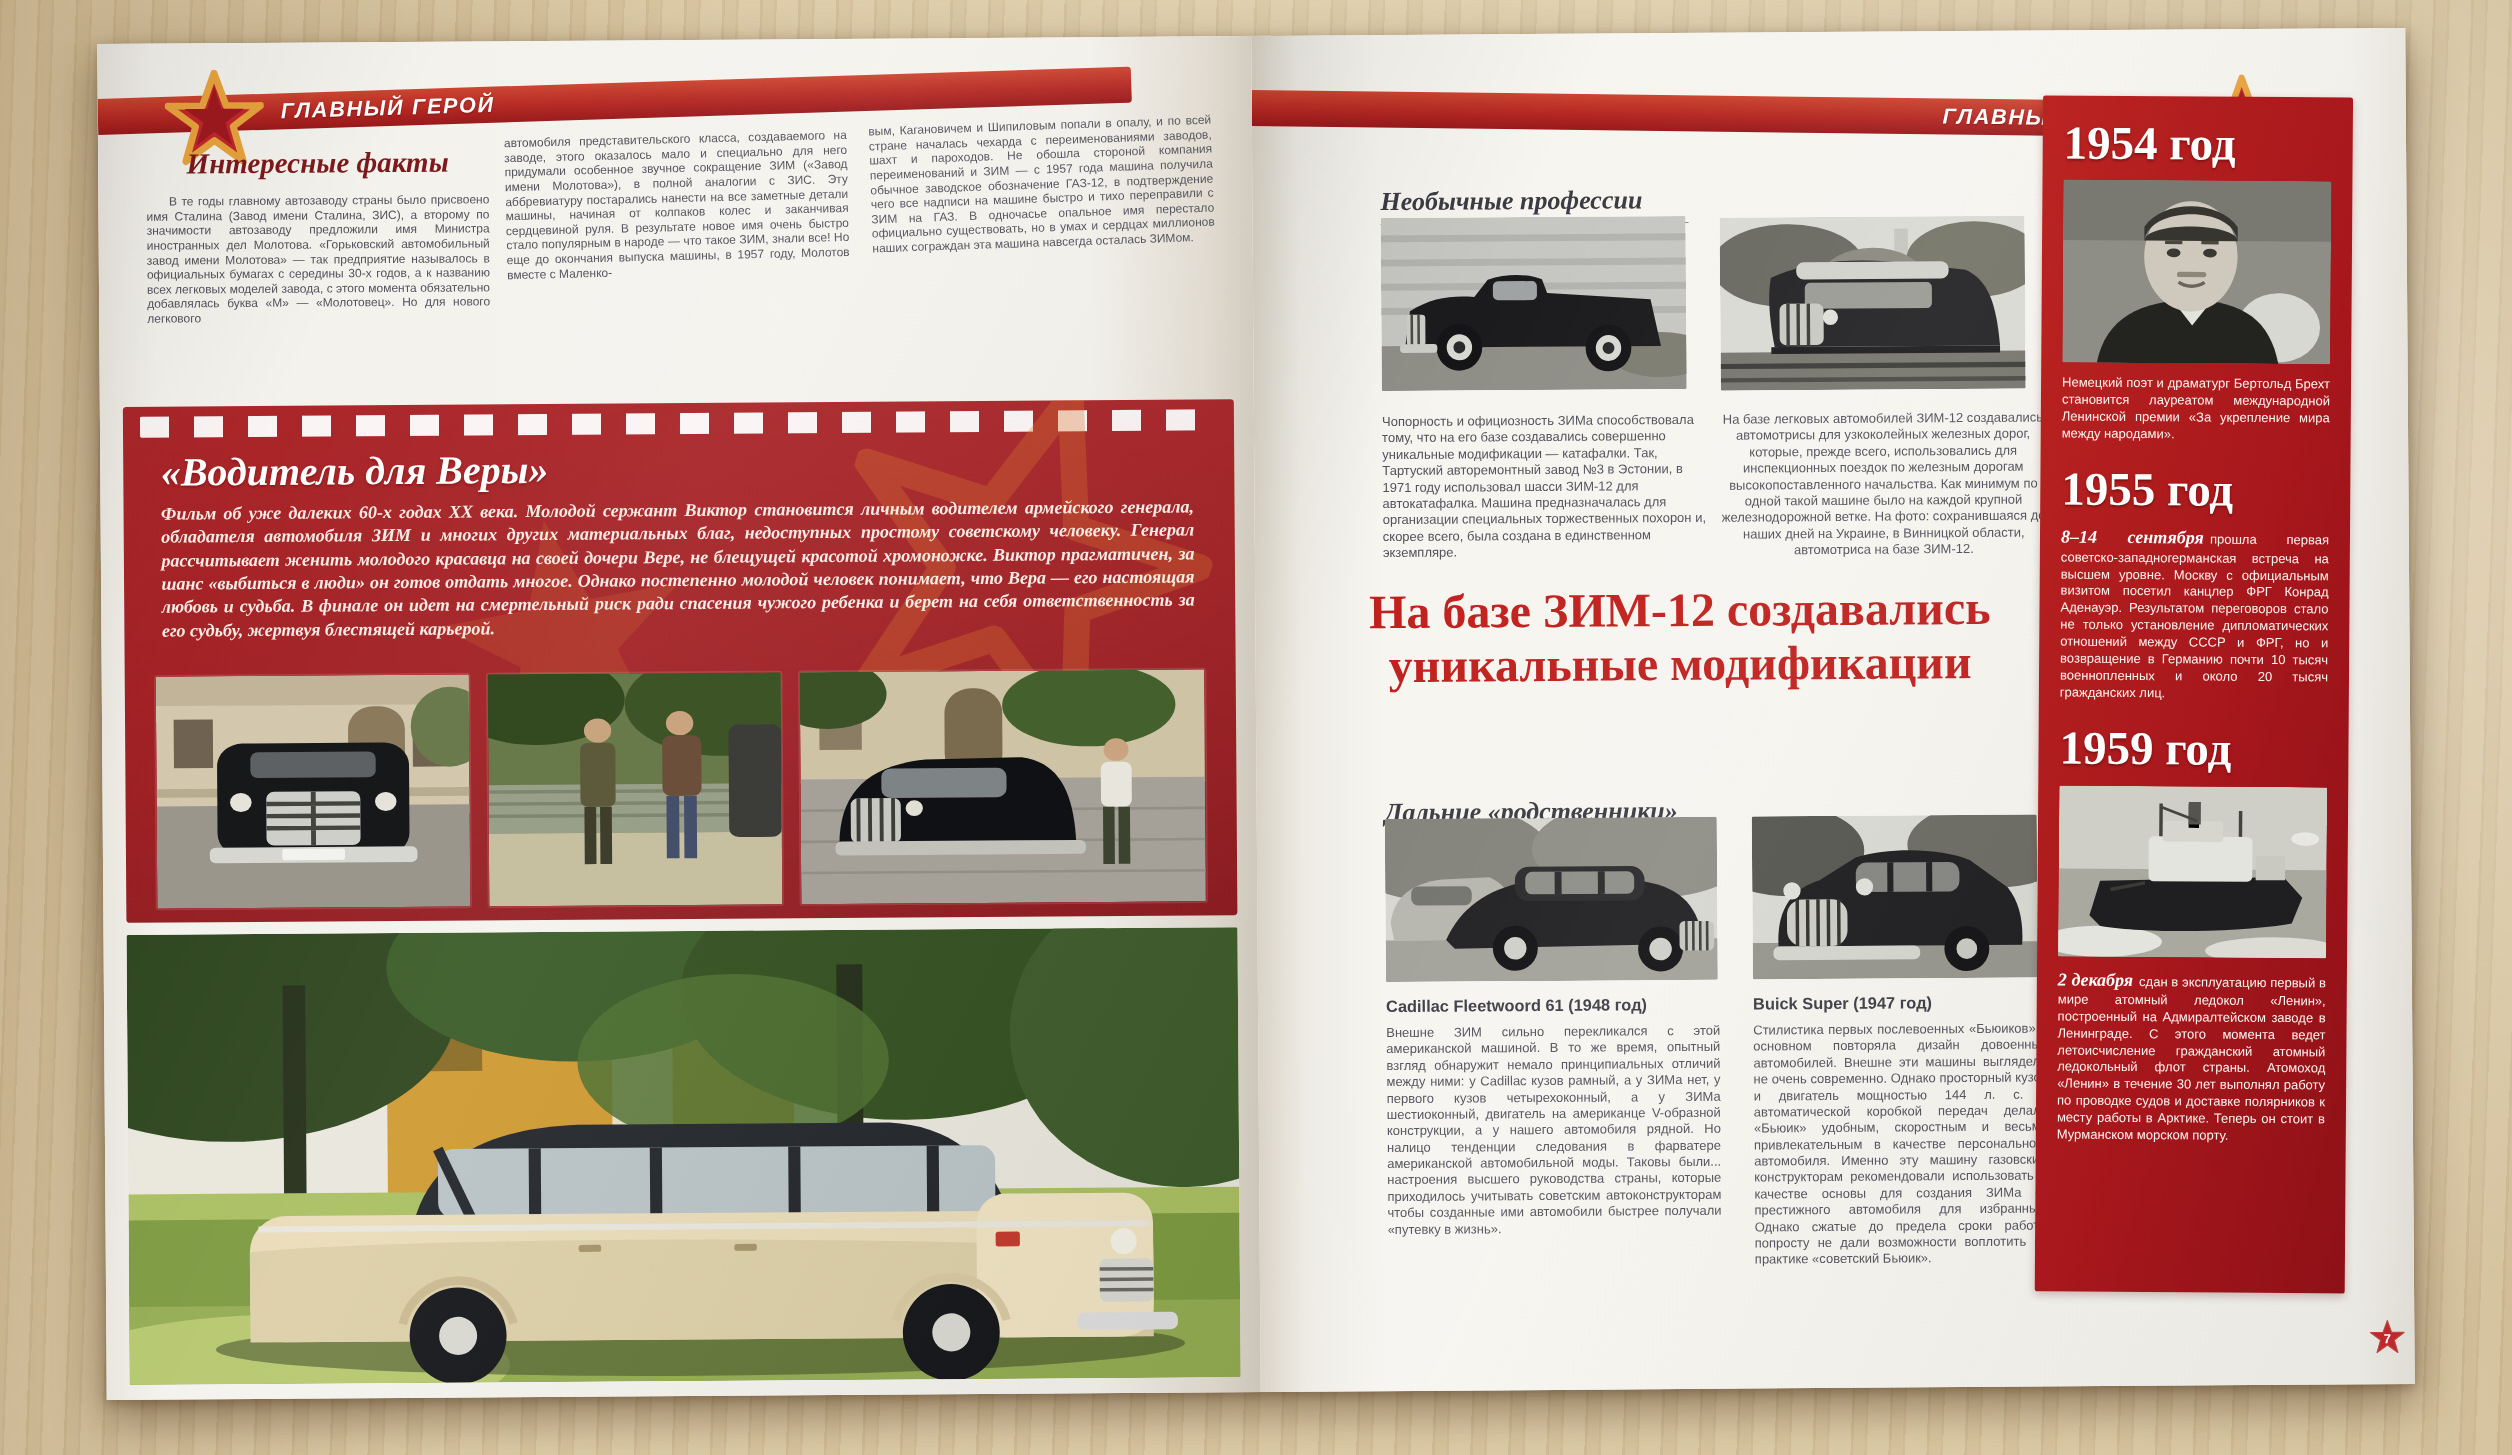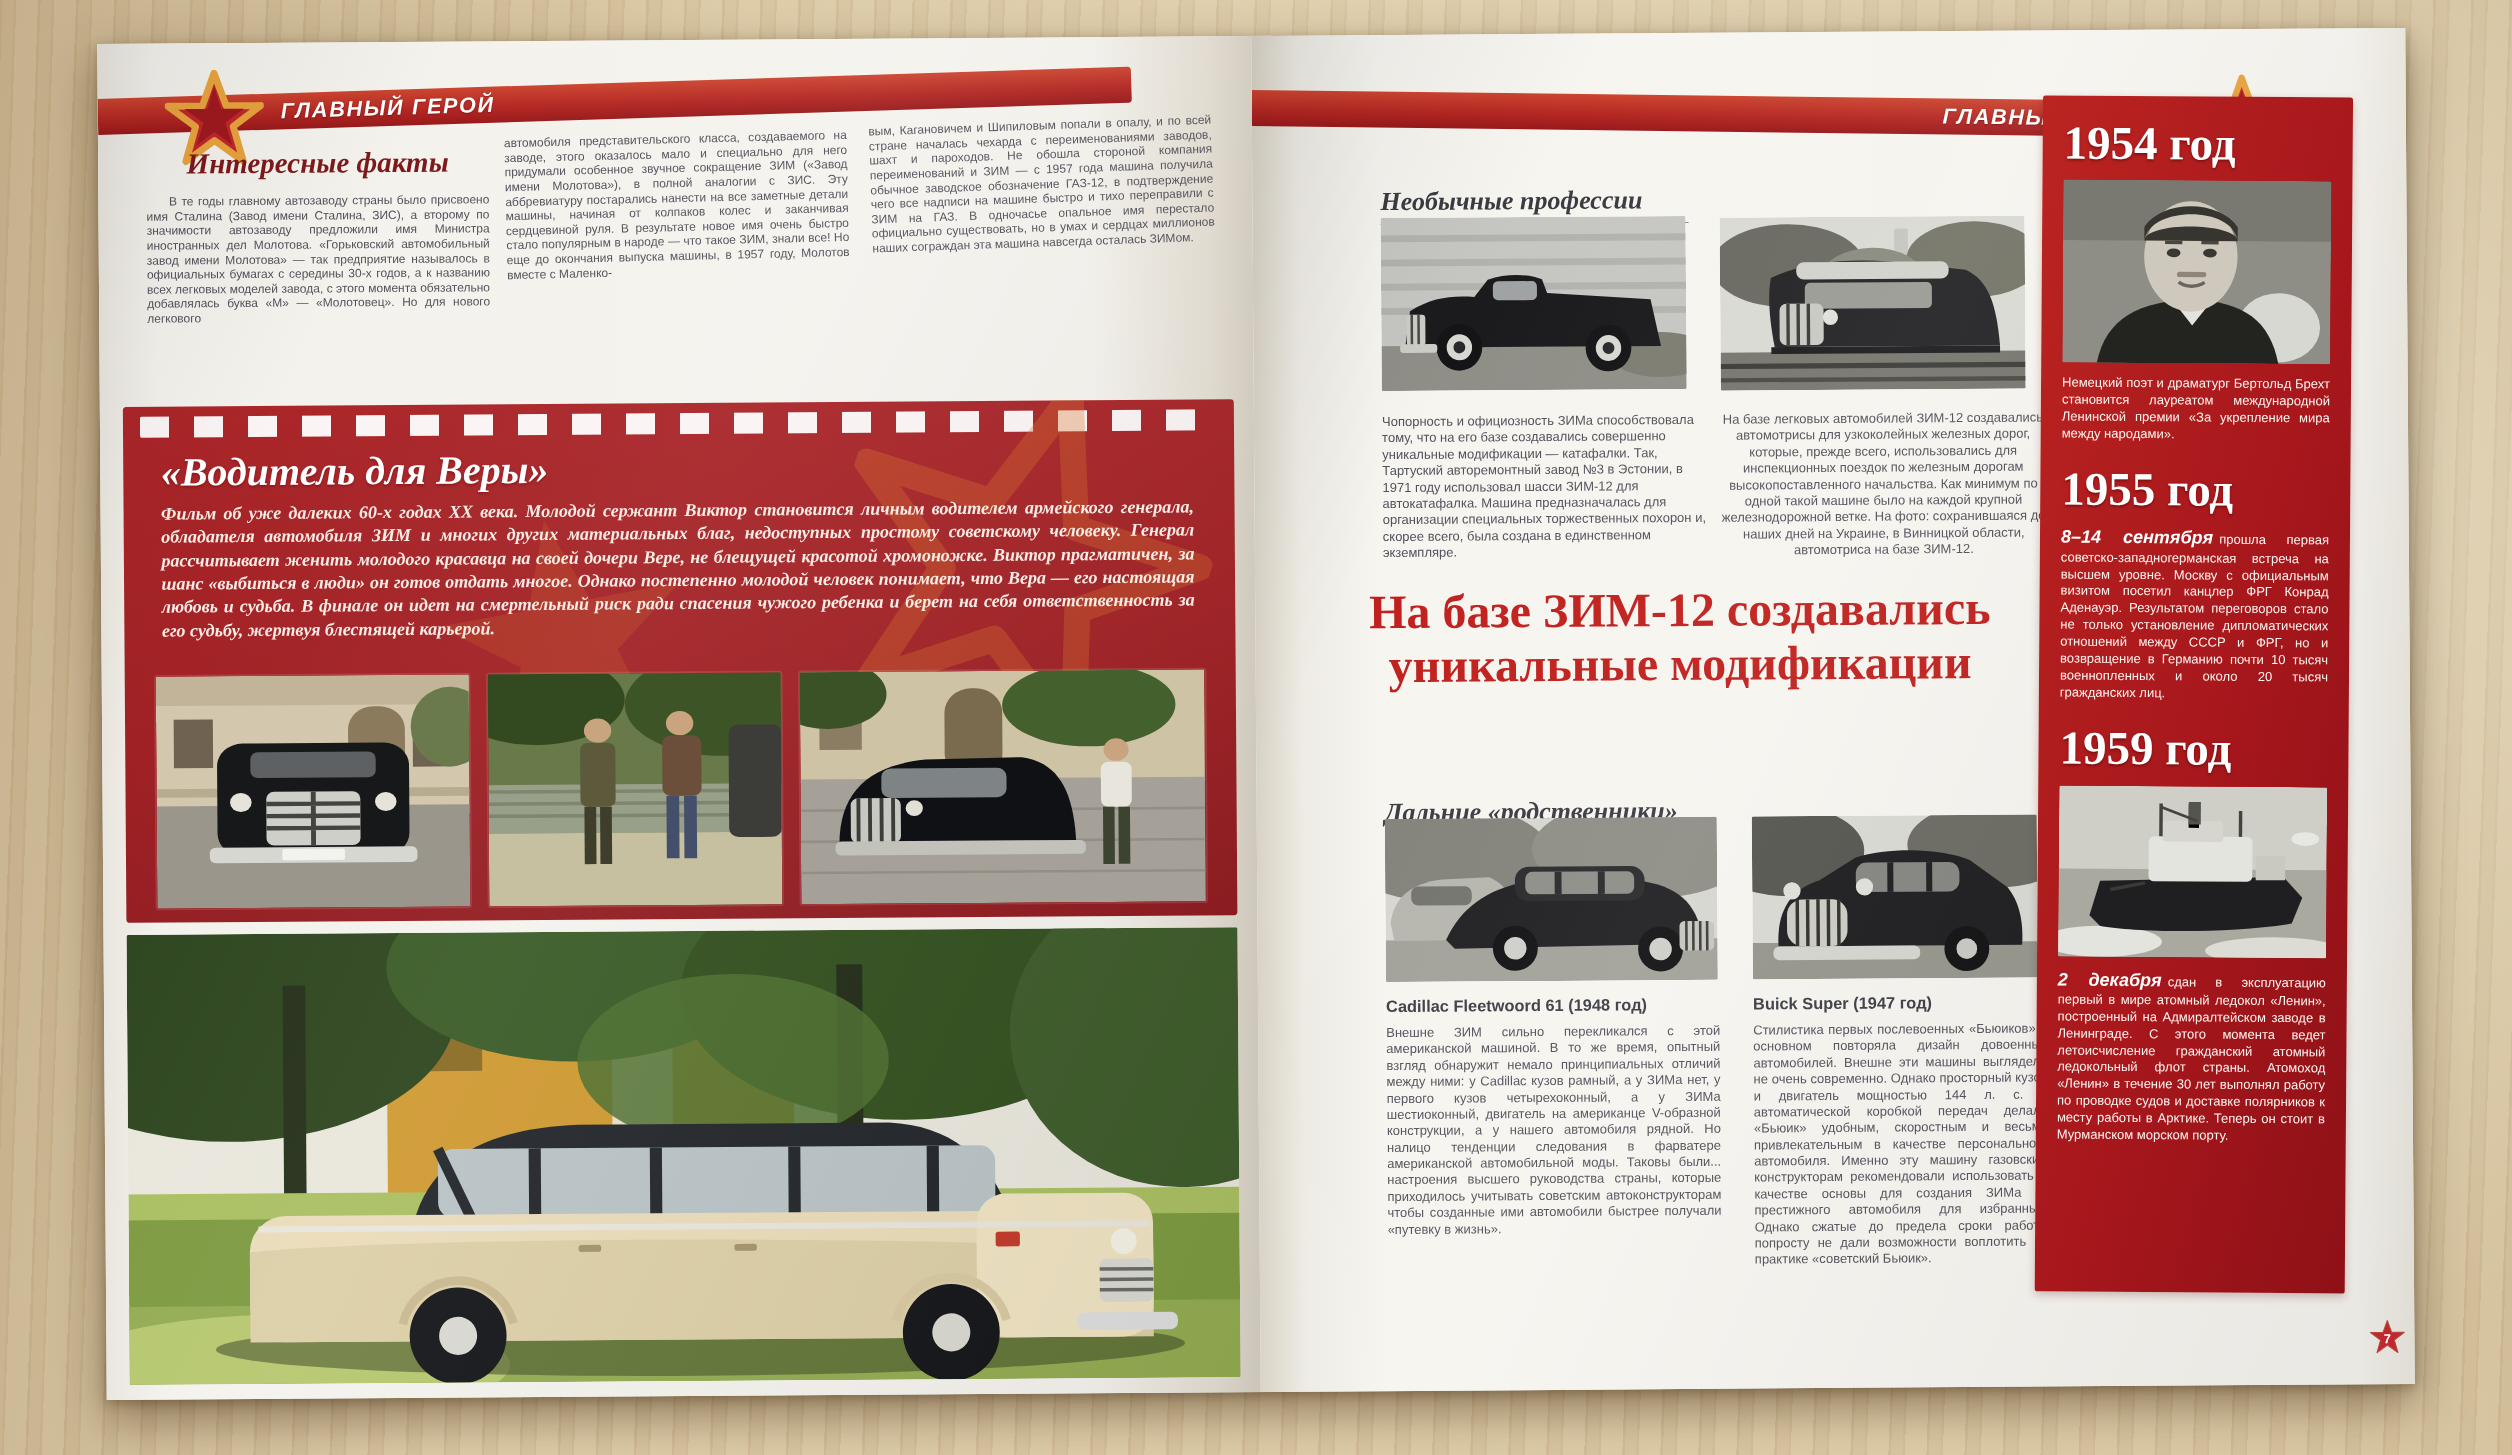--- a/index.html
+++ b/index.html
@@ -106,21 +106,21 @@
     background:linear-gradient(105deg,#bb2421 0,#a7171c 55%,#8e1117 100%);
     transform:rotate(0.8deg);border-radius:2.6px;
     padding:22.5px 21px;box-sizing:border-box;z-index:3;
     box-shadow:0 3.5px 8.7px rgba(90,20,10,.25);}
   .tl-year{font-family:"Liberation Serif","DejaVu Serif",serif;font-weight:bold;
     font-size:47px;color:#fff;text-shadow:0 1.7px 2.6px rgba(70,0,0,.5);line-height:1.05;}
   .tl-photo{width:100%;overflow:hidden;border-radius:1.7px;margin-top:12px;}
   .tl-photo.brecht{height:183px;}
   .tl-photo.ship{height:171px;}
   .tl-text{margin:12px 0 0;font-size:13px;line-height:1.3;color:#fdf4ef;text-align:justify;}
-  .tl-lead{font-family:Liberation Sans, sans-serif;font-style:italic;font-weight:bold;
+  .tl-lead{font-family:Liberation Serif, serif;font-style:italic;font-weight:bold;
     font-size:18px;margin-right:6px;color:#fff;}
   .gap-lg{margin-top:22.5px;}
 
   .corner-star{position:absolute;left:1109px;top:1291px;width:36px;height:36px;z-index:4;}
   .corner-star svg{position:absolute;inset:0;}
   .corner-num{position:absolute;inset:0;display:flex;align-items:center;justify-content:center;
     color:#fff;font-weight:bold;font-size:13px;padding-top:3.5px;}
 </style>
 </head>
 <body>

